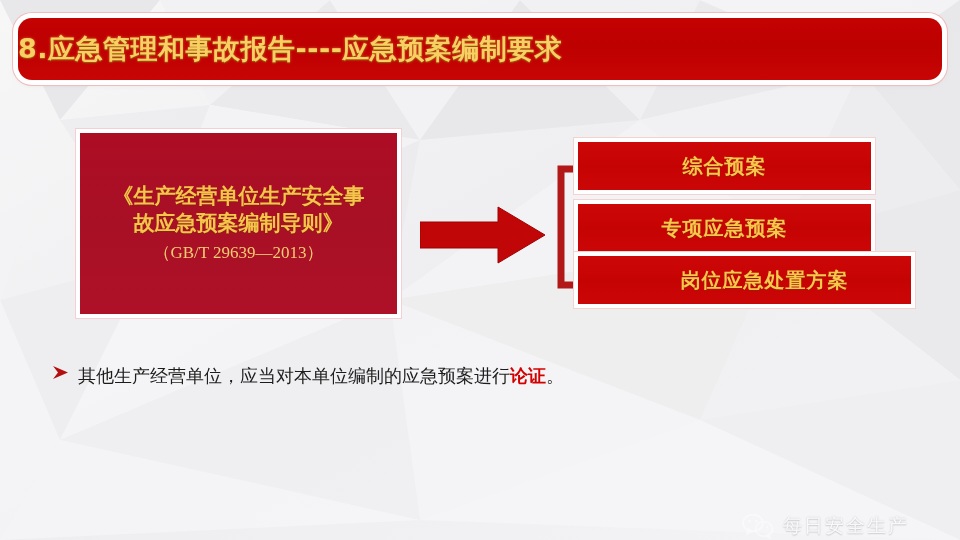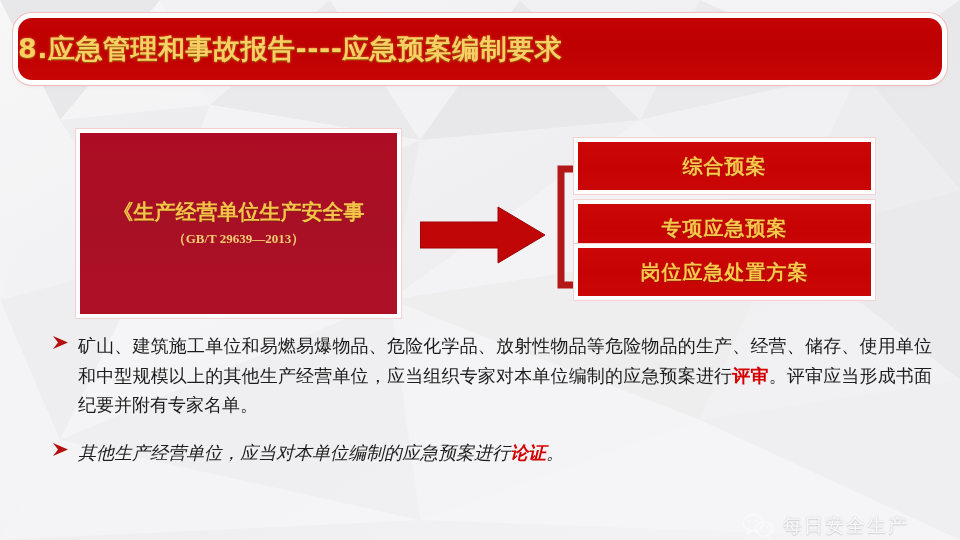--- a/index.html
+++ b/index.html
@@ -67,25 +67,24 @@
     font-size: 21px;
     font-weight: bold;
     color: #f4c54a;
     line-height: 1.25;
     white-space: nowrap;
     text-shadow: 0 1px 0 rgba(110,50,0,.5);
   }
   #std-code {
     margin-top: 5px;
     font-family: "Liberation Serif", "DejaVu Serif", serif;
-    font-size: 13px;
+    font-size: 17px;
     color: #f2cd72;
     text-align: left;
     white-space: nowrap;
-    font-weight: bold;
   }
 
   
   #flow-arrow {
     position: absolute;
     left: 420px;
     top: 205px;
     width: 125px;
     height: 60px;
   }
@@ -106,21 +105,21 @@
     width: 293px;
     height: 48px;
     background: linear-gradient(180deg, #cd0707 0%, #c60303 50%, #cb0606 100%);
     box-shadow: 0 0 0 4px #ffffff, 0 0 0 5px #f4d2d2;
     display: flex;
     align-items: center;
     justify-content: center;
   }
   #plan-box-0 { top: 142px; }
   #plan-box-1 { top: 204px; }
-  #plan-box-2 { top: 248px; }
+  #plan-box-2 { top: 256px; padding-left: 40px; }
   .plan-label {
     font-family: "DejaVu Sans", "Liberation Sans", sans-serif;
     font-size: 20px;
     font-weight: bold;
     color: #f6c84c;
     letter-spacing: 1px;
     text-shadow: 0 1px 0 rgba(110,50,0,.45);
     white-space: nowrap;
   }
 
@@ -146,21 +145,21 @@
     font-family: "DejaVu Sans", "Liberation Sans", sans-serif;
     font-size: 18px;
     line-height: 1.65;
     color: #1c1c1c;
     text-align: justify;
   }
   .hl {
     color: #d40000;
     font-weight: bold;
   }
-  #bullet-2-wrap { margin-top: 18px; font-style: italic; }
+  #bullet-2-wrap { margin-top: 30px; }
 
   
   #watermark {
     position: absolute;
     left: 742px;
     top: 489px;
     display: flex;
     align-items: center;
     opacity: .45;
     margin-top: 24px;
@@ -218,20 +217,21 @@
       <polygon points="420,520 700,420 960,540" fill="#f6f6f8"></polygon>
     </g>
   </svg>
 
   <div id="title-banner">
     <div id="title-text">8.应急管理和事故报告----应急预案编制要求</div>
   </div>
 
   <div id="std-box">
     <div class="std-line">《生产经营单位生产安全事</div>
+    <div class="std-line">故应急预案编制导则》</div>
     <div id="std-code">（GB/T 29639—2013）</div>
   </div>
 
   <svg id="flow-arrow" viewBox="0 0 125 60">
     <polygon points="0,17 78,17 78,2 125,30 78,58 78,43 0,43" fill="#c00606" stroke="#a00303" stroke-width="1"></polygon>
   </svg>
 
   <svg id="brace" viewBox="0 0 26 124">
     <path d="M25,4 L8,4 L8,120 L25,120" fill="none" stroke="#b21818" stroke-width="7" stroke-linecap="square"></path>
   </svg>
@@ -241,30 +241,20 @@
   </div>
   <div class="plan-box" id="plan-box-1">
     <span class="plan-label">专项应急预案</span>
   </div>
   <div class="plan-box" id="plan-box-2">
     <span class="plan-label">岗位应急处置方案</span>
   </div>
 
   <div id="bullets">
 
-    <div class="bullet">
-      <div class="bullet-marker">
-        <svg width="17" height="15" viewBox="0 0 17 15">
-          <polygon points="1,1 16,7.5 1,14 6,7.5" fill="#b50e0e"></polygon>
-        </svg>
-      </div>
-      <div class="bullet-body">
-        <span>矿山、建筑施工单位和易燃易爆物品、危险化学品、放射性物品等危险物品的生产、经营、储存、使用单位和中型规模以上的其他生产经营单位，应当组织专家对本单位编制的应急预案进行</span><span class="hl">评审</span><span>。评审应当形成书面纪要并附有专家名单。</span>
-      </div>
-    </div>
 
     <div class="bullet" id="bullet-2-wrap">
       <div class="bullet-marker">
         <svg width="17" height="15" viewBox="0 0 17 15">
           <polygon points="1,1 16,7.5 1,14 6,7.5" fill="#b50e0e"></polygon>
         </svg>
       </div>
       <div class="bullet-body">
         <span>其他生产经营单位，应当对本单位编制的应急预案进行</span><span class="hl">论证</span><span>。</span>
       </div>

